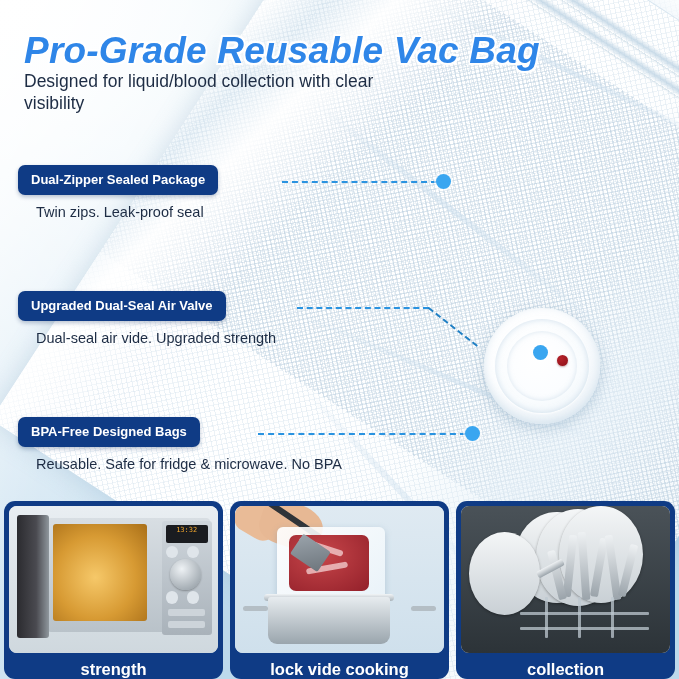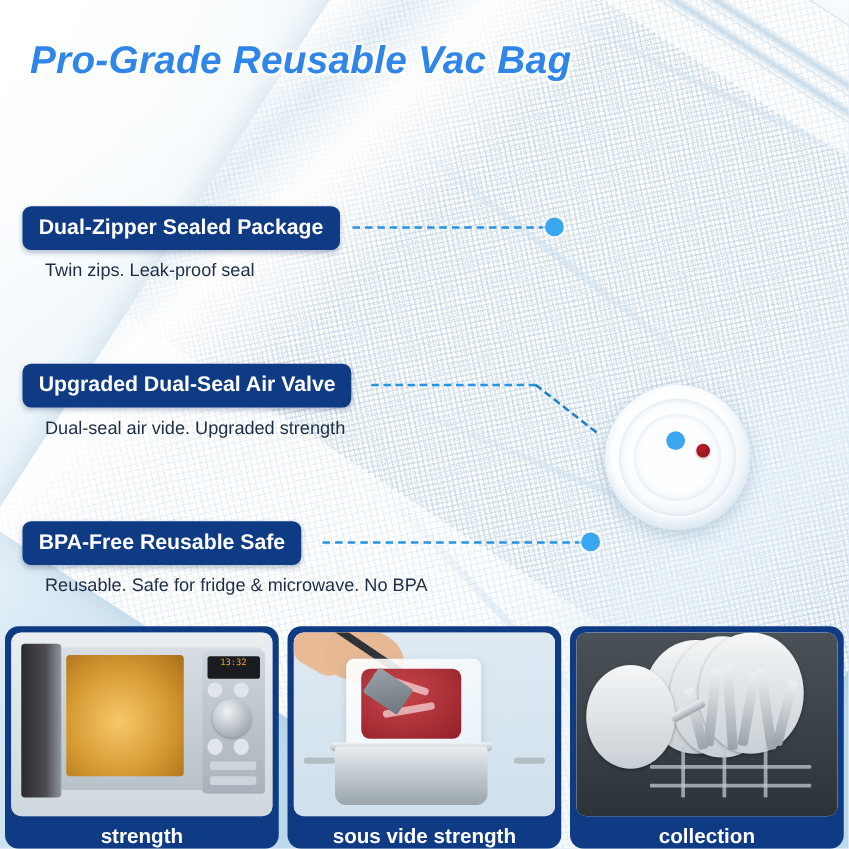--- a/index.html
+++ b/index.html
@@ -100,41 +100,41 @@
   }
   .valve-dot-red{
     position:absolute;left:73px;top:47px;width:11px;height:11px;border-radius:50%;
     background:radial-gradient(circle at 35% 30%,#b5222a,#8e0f18);
     box-shadow:0 1px 2px rgba(90,0,10,.35);
   }
 
   
   .title{
     position:absolute;left:24px;top:30px;
-    font-size:31px;font-weight:bold;font-style:italic;
+    font-size:37px;font-weight:bold;font-style:italic;
     letter-spacing:.2px;
     color:#2f86e8;
     text-shadow:
       -1.6px -1.6px 0 #ffffff, 1.6px -1.6px 0 #ffffff,
       -1.6px 1.6px 0 #ffffff, 1.6px 1.6px 0 #ffffff,
       0 0 7px rgba(255,255,255,.95);
     white-space:nowrap;
   }
   .subtitle{
     position:absolute;left:24px;top:70px;width:380px;
     font-size:17.5px;line-height:1.28;color:#1d2c44;
   }
 
   
   .callout{position:absolute;}
   .badge{
     display:inline-block;
     background:#0f3b85;
     color:#ffffff;
-    font-size:17px;font-weight:bold;
+    font-size:13px;font-weight:bold;
     padding:7px 13px 8px 13px;
     border-radius:7px;
     white-space:nowrap;
     box-shadow:0 2px 4px rgba(10,40,90,.28);
   }
   .desc{
     margin-top:9px;margin-left:18px;
     font-size:14.5px;color:#1d2c44;white-space:nowrap;
   }
 
@@ -223,20 +223,21 @@
     </div>
   </div>
 
   <div class="valve">
     <div class="valve-r2"></div>
     <div class="valve-r3"></div>
     <div class="valve-dot-red"></div>
   </div>
 
   <div class="title">Pro-Grade Reusable Vac Bag</div>
+  <div class="subtitle">Designed for liquid/blood collection with clear visibility</div>
 
   <div class="lead" style="left:282px;top:181px;width:155px;"></div>
   <div class="dot" style="left:436px;top:174px;"></div>
 
   <div class="callout" style="left:18px;top:165px;">
     <div class="badge">Dual-Zipper Sealed Package</div>
     <div class="desc">Twin zips. Leak-proof seal</div>
   </div>
 
   <div class="lead" style="left:297px;top:307px;width:132px;"></div>
@@ -245,21 +246,21 @@
 
   <div class="callout" style="left:18px;top:291px;">
     <div class="badge">Upgraded Dual-Seal Air Valve</div>
     <div class="desc">Dual-seal air vide. Upgraded strength</div>
   </div>
 
   <div class="lead" style="left:258px;top:433px;width:208px;"></div>
   <div class="dot" style="left:465px;top:426px;"></div>
 
   <div class="callout" style="left:18px;top:417px;">
-    <div class="badge">BPA-Free Reusable Safe</div>
+    <div class="badge">BPA-Free Designed Bags</div>
     <div class="desc">Reusable. Safe for fridge &amp; microwave. No BPA</div>
   </div>
 
   <div class="thumbs">
 
 
     <div class="thumb">
       <div class="thumb-img">
         <div class="mw">
           <div class="mw-body"></div>
@@ -291,21 +292,21 @@
           <div class="sv-meat"></div>
           <div class="sv-meat-fat" style="left:30%;top:26%;width:22%;height:4%;transform:rotate(18deg);"></div>
           <div class="sv-meat-fat" style="left:34%;top:40%;width:20%;height:4%;transform:rotate(-10deg);"></div>
           <div class="sv-tong2"></div>
           <div class="sv-rim"></div>
           <div class="sv-pot"></div>
           <div class="sv-handle" style="left:4%;"></div>
           <div class="sv-handle" style="right:4%;"></div>
         </div>
       </div>
-      <div class="thumb-label">sous vide strength</div>
+      <div class="thumb-label">lock vide cooking</div>
     </div>
 
     <div class="thumb">
       <div class="thumb-img">
         <div class="dw">
           <div class="plate" style="left:26%;top:4%;width:40%;height:62%;"></div>
           <div class="plate" style="left:36%;top:2%;width:40%;height:66%;"></div>
           <div class="plate" style="left:47%;top:0%;width:40%;height:66%;"></div>
           <div class="plate" style="left:4%;top:18%;width:34%;height:56%;"></div>
           <div class="fork" style="left:50%;top:20%;width:4%;height:42%;transform:rotate(6deg);"></div>

